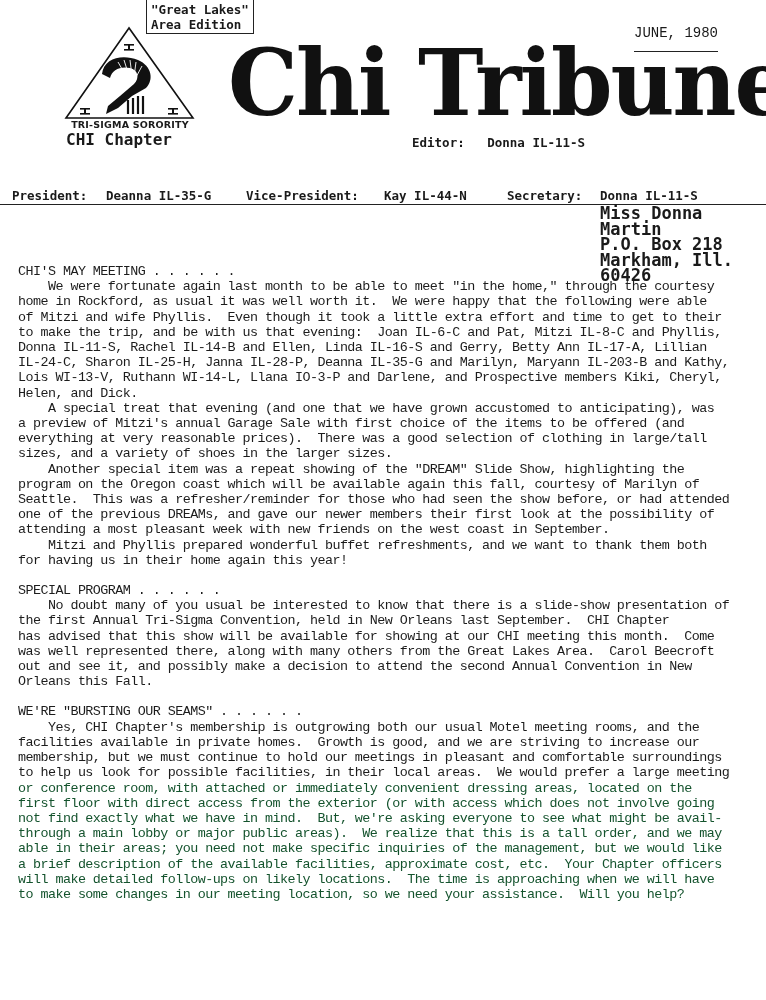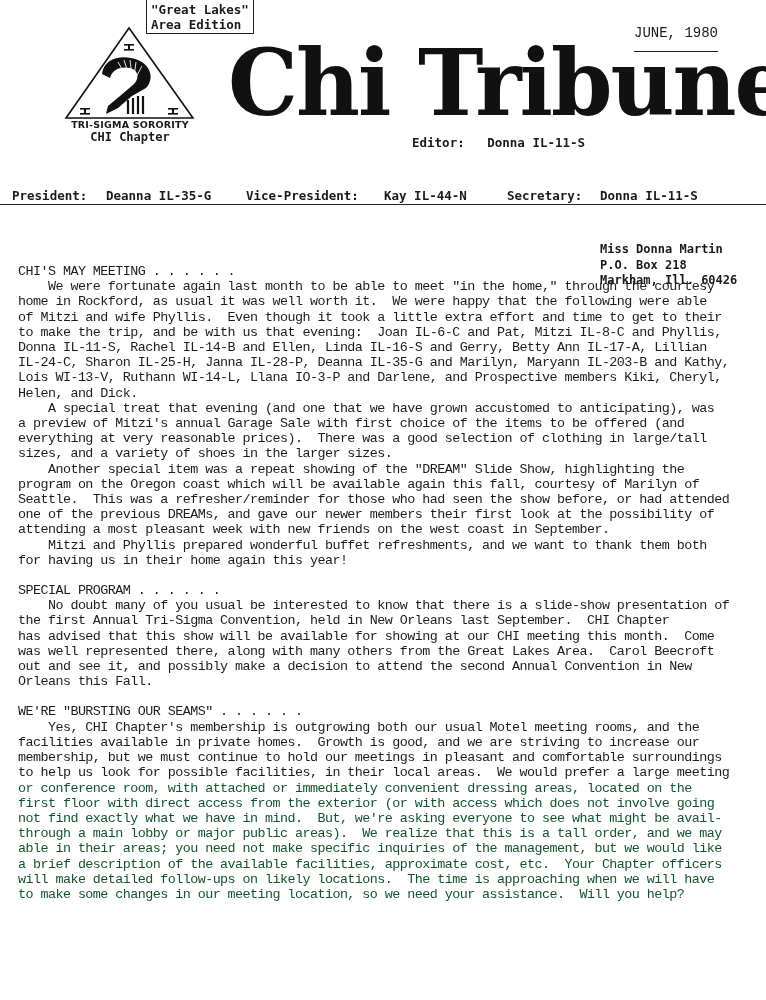--- a/index.html
+++ b/index.html
@@ -3,27 +3,27 @@
 <meta charset="utf-8">
 <style>
   html, body { margin: 0; padding: 0; background: #ffffff; }
   body { width: 766px; height: 1000px; position: relative; overflow: hidden; color: #1a1a1a; }
   .abs { position: absolute; }
   .edition-box { left: 146px; top: 0px; width: 108px; height: 34px; border: 1.5px solid #222; border-top: none;
     font-family: "DejaVu Sans Mono", monospace; font-weight: bold; font-size: 12.5px; line-height: 15px; padding: 2px 0 0 4px; box-sizing: border-box; }
   .edition-box div { white-space: nowrap; }
   .logo { left: 62px; top: 26px; width: 135px; height: 96px; }
   .logo-caption1 { left: 66px; top: 119px; width: 128px; text-align: center; font-family: "DejaVu Sans", sans-serif; font-weight: bold; font-size: 9.5px; letter-spacing: 0.2px; }
-  .logo-caption2 { left: 66px; top: 130px; width: 128px; text-align: center; font-family: "DejaVu Sans Mono", monospace; font-weight: bold; font-size: 12px; }
+  .logo-caption2 { left: 66px; top: 130px; width: 128px; text-align: left; font-family: "DejaVu Sans Mono", monospace; font-weight: bold; font-size: 16px; }
   .masthead { left: 228px; top: 30px; width: 460px; height: 100px; font-family: "DejaVu Serif", serif; font-weight: bold; font-size: 88px; line-height: 100px; letter-spacing: -2px; white-space: nowrap; transform: scaleY(1.05); transform-origin: left top; color: #111; }
   .date { left: 634px; top: 25px; font-family: "Liberation Mono", monospace; font-size: 14px; border-bottom: 1px solid #222; padding-bottom: 10px; }
   .editor { left: 412px; top: 135px; font-family: "DejaVu Sans Mono", monospace; font-weight: bold; font-size: 12.5px; white-space: pre; }
   .officers { left: 0px; top: 186px; width: 766px; height: 18px; border-bottom: 1.5px solid #222; font-family: "DejaVu Sans Mono", monospace; font-weight: bold; font-size: 12.5px; white-space: pre; }
   .officers span { position: absolute; top: 2px; }
-  .address { left: 600px; top: 206px; font-family: "DejaVu Sans Mono", monospace; font-weight: bold; font-size: 12px; line-height: 15.5px; margin-top: 36px; }
+  .address { left: 600px; top: 206px; font-family: "DejaVu Sans Mono", monospace; font-weight: bold; font-size: 17px; line-height: 15.5px; }
   .body-text { left: 18px; top: 264px; width: 745px; font-family: "Liberation Mono", monospace; font-size: 13.4px; line-height: 15.2px; letter-spacing: -0.55px; color: #1c1c1c; }
   .section { margin: 0; }
   .section + .section { margin-top: 15px; }
   .heading { white-space: pre; }
   .line { white-space: pre; display: block; }
   .faint { color: #14532d; }
 </style>
 </head>
 <body>
 

